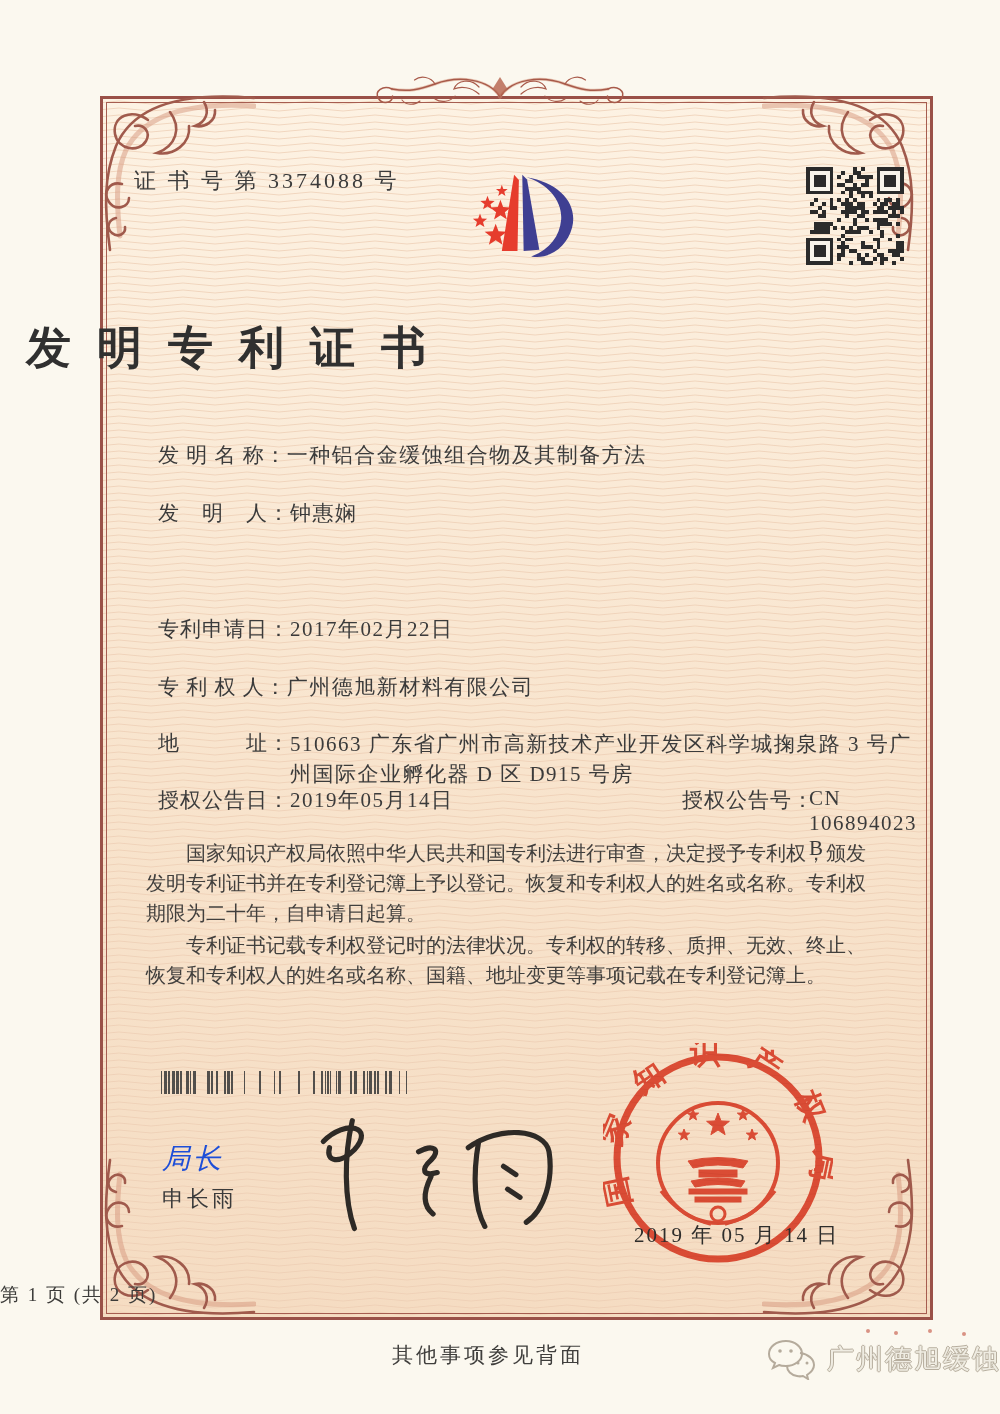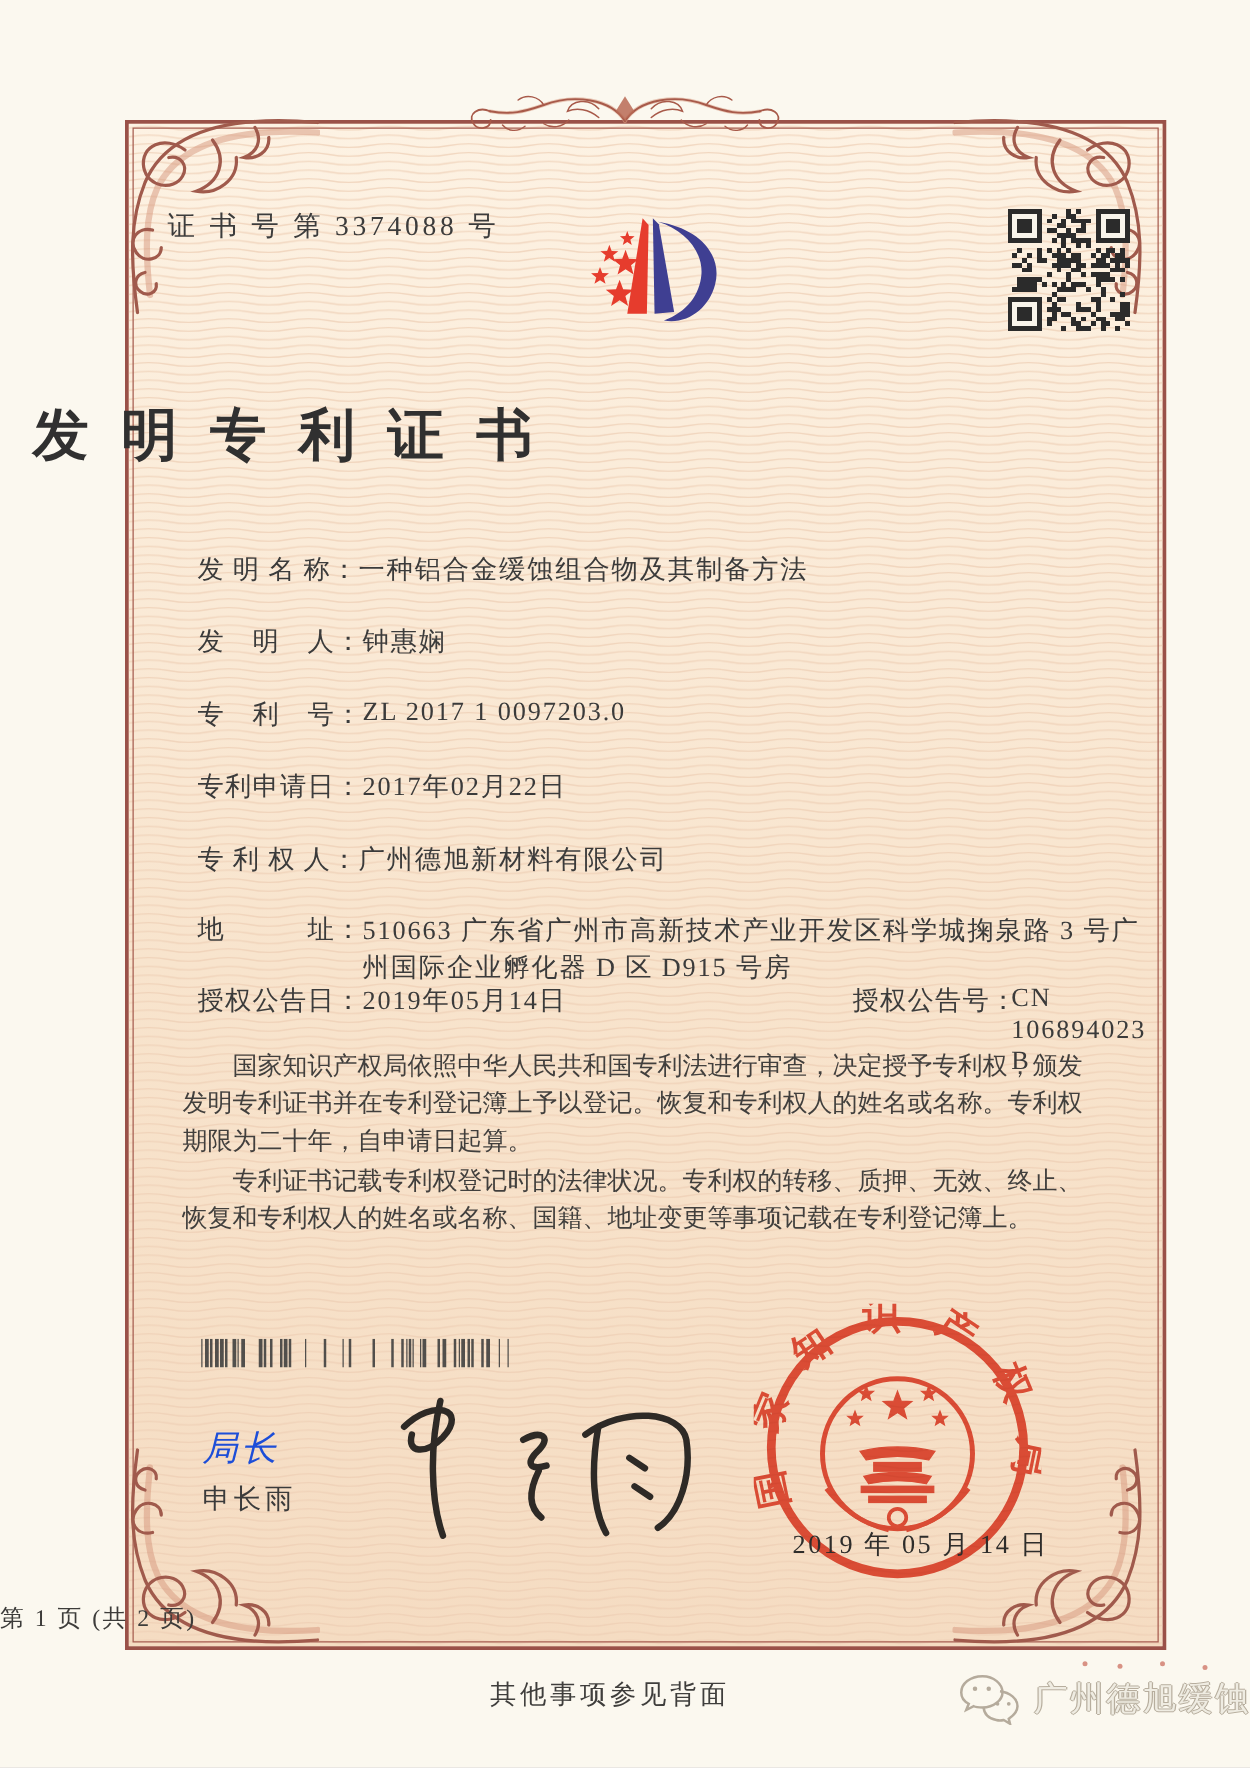--- a/index.html
+++ b/index.html
@@ -338,24 +338,20 @@
   <div class="abs title">发明专利证书</div>
 
   <div class="abs fieldrow" style="top:441px">
     <span class="flabel">发 明 名 称：</span>
     <span class="fvalue">一种铝合金缓蚀组合物及其制备方法</span>
   </div>
   <div class="abs fieldrow" style="top:499px">
     <span class="flabel">发　明　人：</span>
     <span class="fvalue">钟惠娴</span>
   </div>
-  <div class="abs fieldrow" style="top:557px">
-    <span class="flabel">专　利　号：</span>
-    <span class="fvalue">ZL 2017 1 0097203.0</span>
-  </div>
   <div class="abs fieldrow" style="top:615px">
     <span class="flabel">专利申请日：</span>
     <span class="fvalue">2017年02月22日</span>
   </div>
   <div class="abs fieldrow" style="top:673px">
     <span class="flabel">专 利 权 人：</span>
     <span class="fvalue">广州德旭新材料有限公司</span>
   </div>
   <div class="abs fieldrow" style="top:729px">
     <span class="flabel">地　　　址：</span>

